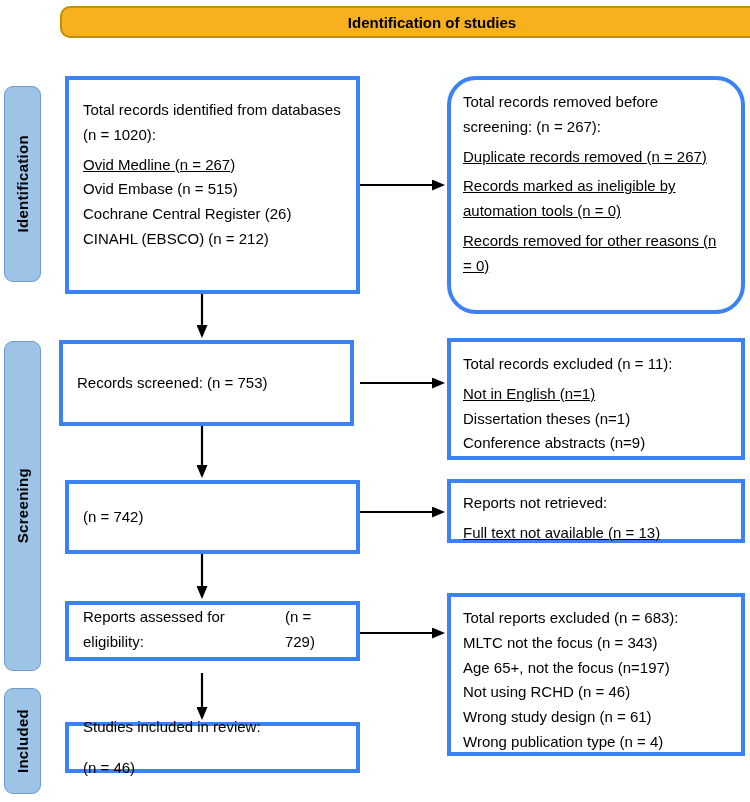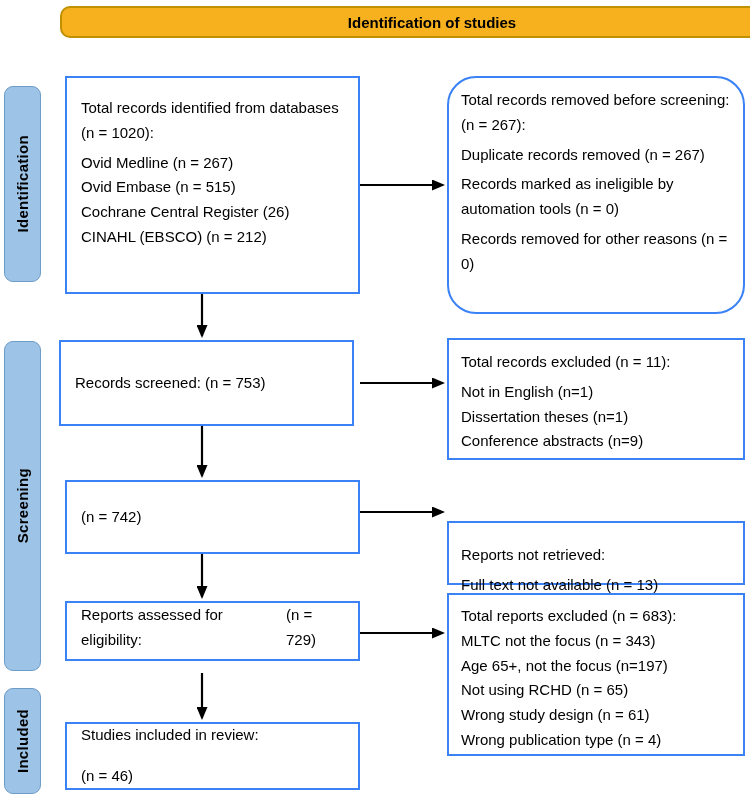--- a/index.html
+++ b/index.html
@@ -21,38 +21,38 @@
   }
   .stage .vtext {
     writing-mode:vertical-rl; transform:rotate(180deg);
     font-weight:bold; font-size:15px; letter-spacing:0.3px; white-space:nowrap;
   }
   .stage-identification { top:86px; height:196px; }
   .stage-screening     { top:341px; height:330px; }
   .stage-included      { top:688px; height:106px; }
 
   .box {
-    position:absolute; background:#fff; border:2px solid #3b82f6;
+    position:absolute; background:#fff; border:4px solid #3b82f6;
     font-size:15px; line-height:1.65;
   }
   .box .heading { }
-  .box .item { margin-top:5px; }
+  .box .item { margin-top:5px;text-decoration:underline; }
 
   .box-identified      { left:65px;  top:76px;  width:295px; height:218px; padding:18px 12px 10px 14px; }
   .box-removed         { left:447px; top:76px;  width:298px; height:238px; padding:10px 12px 10px 12px;border-radius:29px; }
   .box-screened        { left:59px;  top:340px; width:295px; height:86px;
                          display:flex; flex-direction:column; justify-content:center; padding:0 12px 0 14px; }
   .box-rec-excluded    { left:447px; top:338px; width:298px; height:122px; padding:10px 12px 8px 12px; }
   .box-retrieval       { left:65px;  top:480px; width:295px; height:74px;
                          display:flex; flex-direction:column; justify-content:center; padding:0 12px 0 14px; }
-  .box-not-retrieved   { left:447px; top:479px; width:298px; height:64px; padding:20px 12px 8px 12px;margin-top:42px; }
+  .box-not-retrieved   { left:447px; top:479px; width:298px; height:64px; padding:8px 12px 8px 12px; }
   .box-eligibility     { left:65px;  top:601px; width:295px; height:60px;
                          display:flex; flex-direction:row; justify-content:center; padding:0 12px 0 14px; }
   .box-rep-excluded    { left:447px; top:593px; width:298px; height:163px; padding:9px 12px 8px 12px; }
-  .box-included        { left:65px;  top:722px; width:295px; height:68px;
+  .box-included        { left:65px;  top:722px; width:295px; height:51px;
                          display:flex; flex-direction:column; justify-content:center; padding:0 12px 0 14px;gap:16px; }
 
   svg.arrows { position:absolute; left:0; top:0; width:750px; height:802px; pointer-events:none; }
   svg.arrows line { stroke:#000; stroke-width:2.2; }
 </style>
 </head>
 <body>
 
 <div class="canvas">
 
@@ -107,21 +107,21 @@
 
   <div class="box box-eligibility">
     <div>Reports assessed for eligibility:</div>
     <div>(n = 729)</div>
   </div>
 
   <div class="box box-rep-excluded">
     <div class="heading">Total reports excluded (n = 683):</div>
     <div>MLTC not the focus (n = 343)</div>
     <div>Age 65+, not the focus (n=197)</div>
-    <div>Not using RCHD (n = 65)</div>
+    <div>Not using RCHD (n = 46)</div>
     <div>Wrong study design (n = 61)</div>
     <div>Wrong publication type (n = 4)</div>
   </div>
 
   <div class="box box-included">
     <div>Studies included in review:</div>
     <div>(n = 46)</div>
   </div>
 
   <svg class="arrows" viewBox="0 0 750 802" xmlns="http://www.w3.org/2000/svg">

